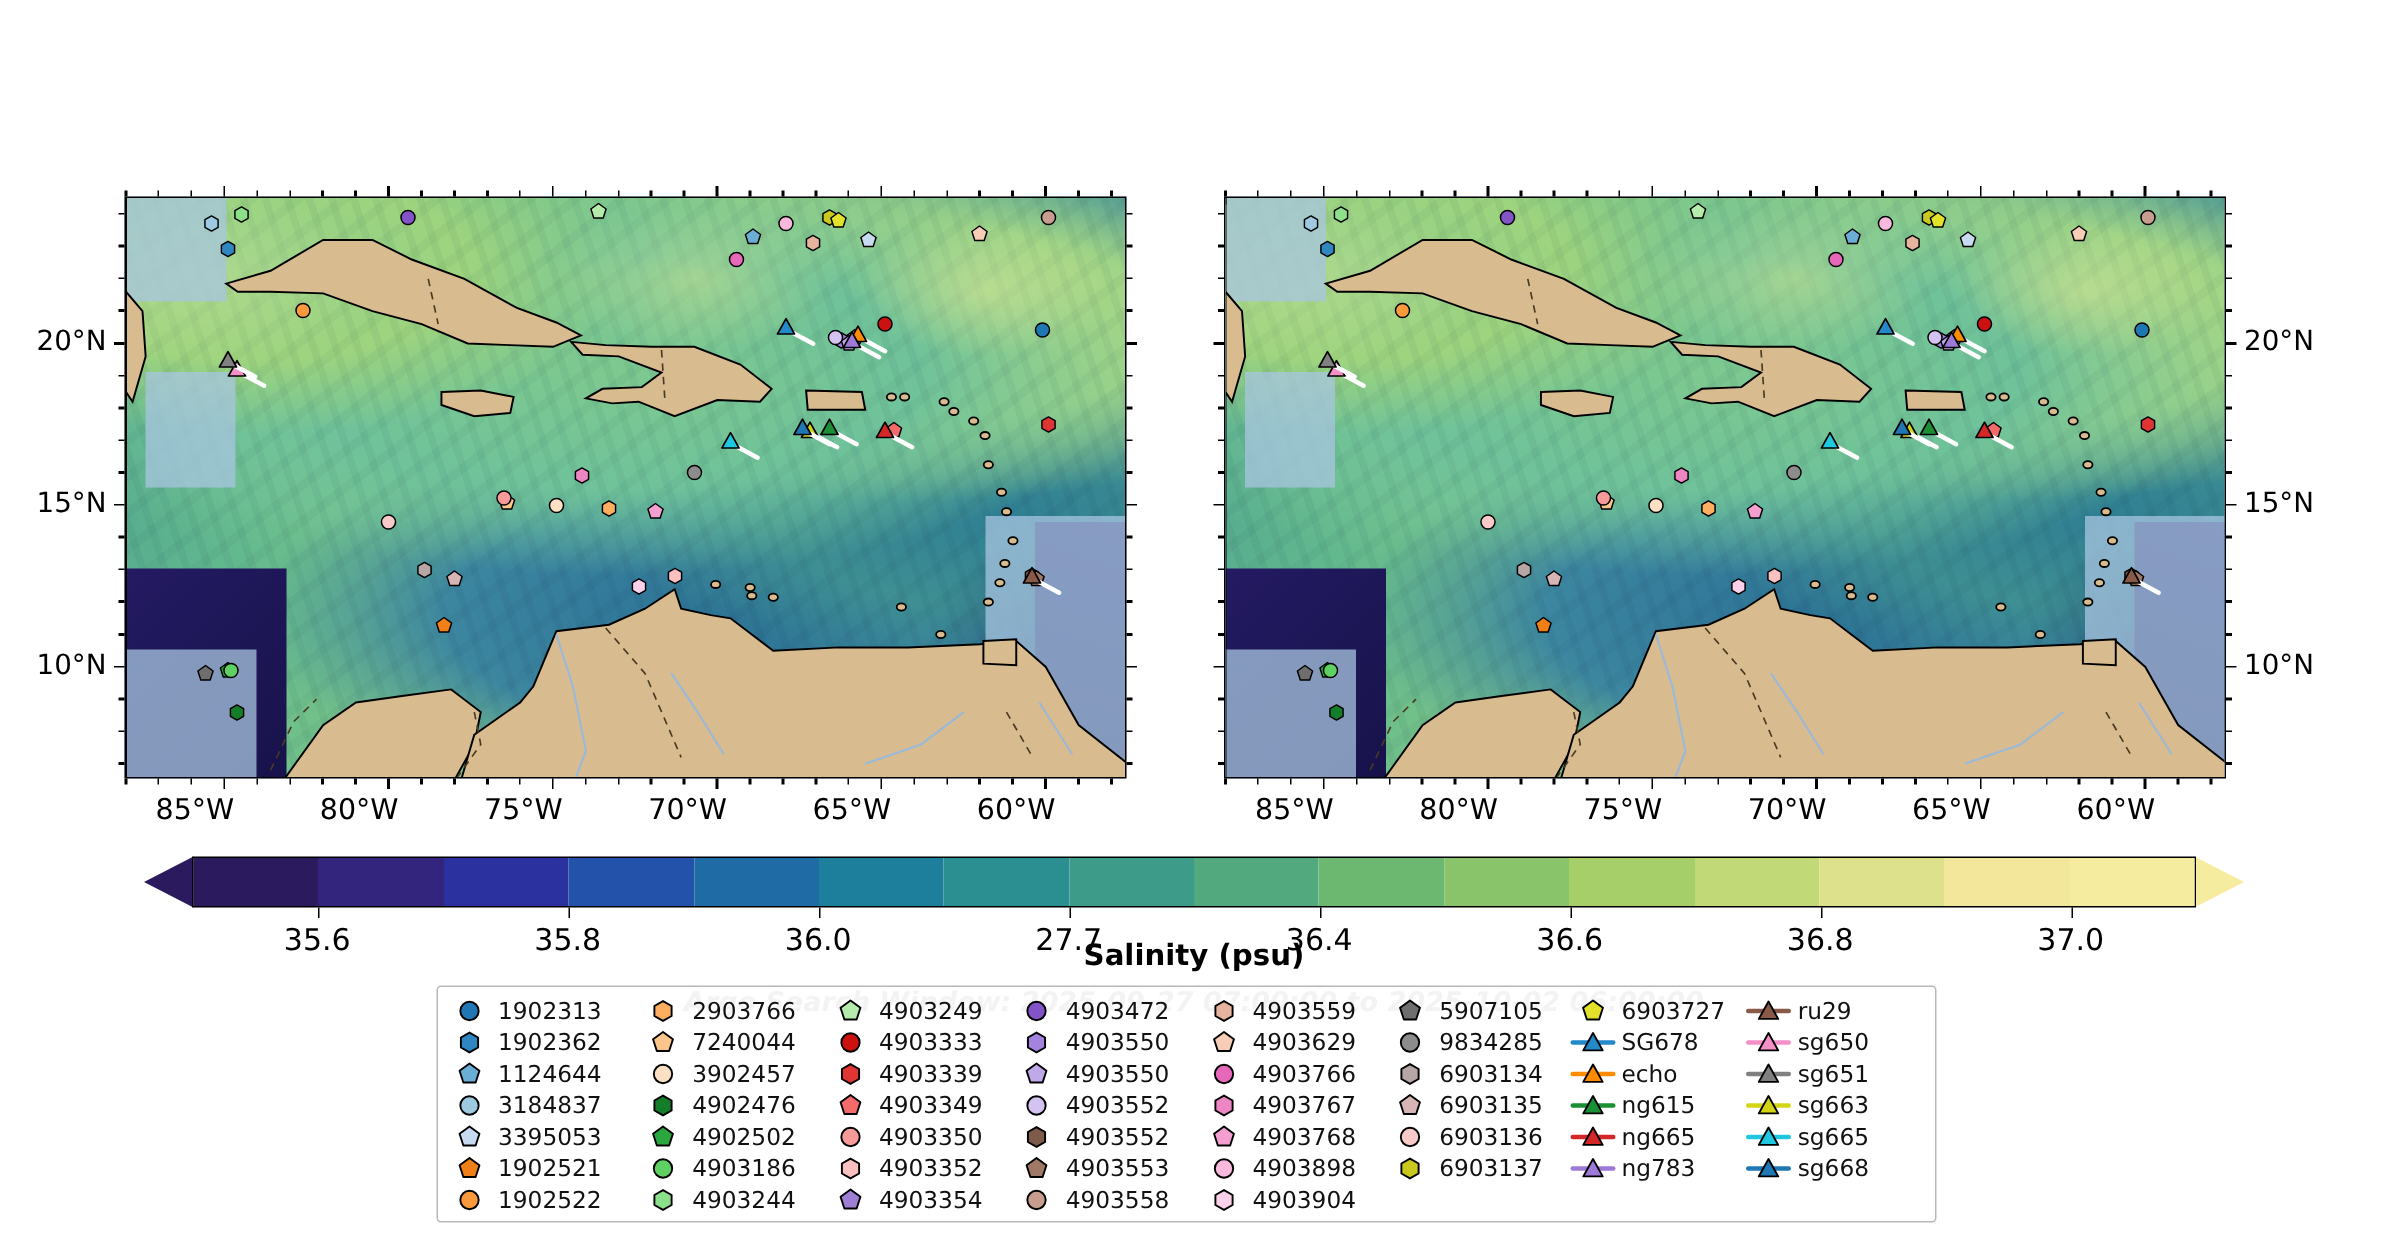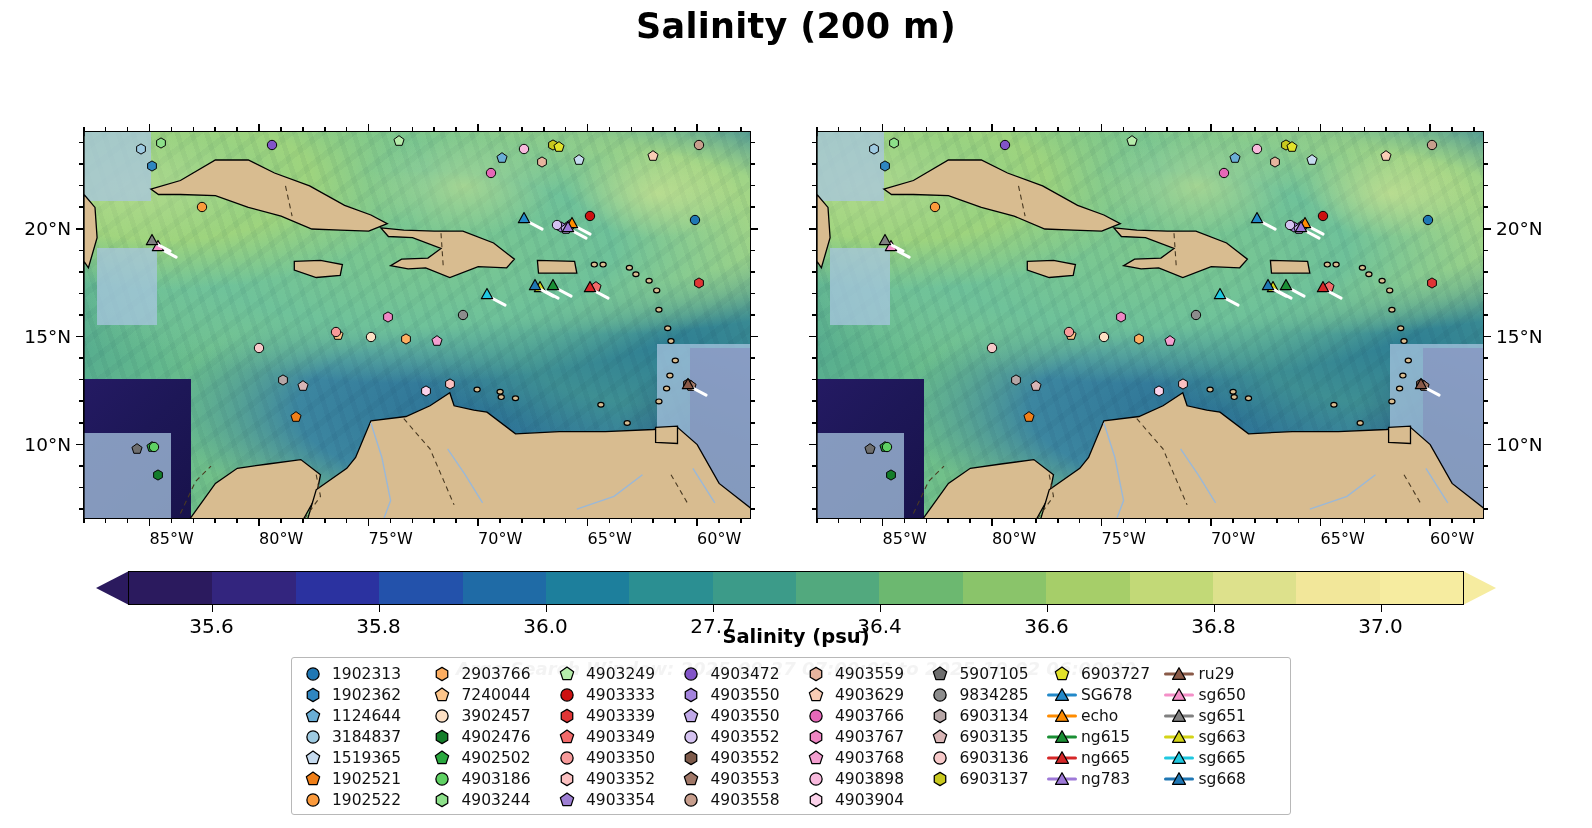--- a/index.html
+++ b/index.html
@@ -50,21 +50,21 @@
   .mk.big{width:15px;height:15px;}
   .mk svg{display:block;width:100%;height:100%;overflow:visible;}
   .trk{position:absolute;height:3px;background:#fff;transform-origin:0 50%;border-radius:2px;}
 
   
   .tick{position:absolute;background:#000;}
   .xtick{width:1.6px;height:7px;}
   .xtick.minor{height:4px;}
   .ytick{height:1.6px;width:7px;}
   .ytick.minor{width:4px;}
-  .xlab{position:absolute;font-size:16px;text-align:right;width:90px;transform:translateX(-45px);}
+  .xlab{position:absolute;font-size:19px;text-align:left;width:90px;transform:translateX(-45px);}
   .ylab{position:absolute;font-size:18.5px;white-space:nowrap;}
   .ylab.left{text-align:right;transform:translate(-100%,-50%);}
   .ylab.right{text-align:left;transform:translate(0,-50%);}
 
   
   #cbar-wrap{position:absolute;left:96px;top:571px;width:1400px;height:34px;}
   #cbar-body{position:absolute;left:32px;top:0;width:1336px;height:34px;border:1.5px solid #000;box-sizing:border-box;display:flex;}
   #cbar-body div{flex:1 1 auto;height:100%;}
   .cbar-tri{position:absolute;top:0;width:0;height:0;}
   #cb-tri-l{left:0;border-top:17px solid transparent;border-bottom:17px solid transparent;border-right:33px solid #2b1a5e;}
@@ -86,21 +86,20 @@
   .lg-ico{width:30px;height:18px;position:relative;flex:0 0 30px;}
   .lg-ico svg{position:absolute;left:50%;top:50%;transform:translate(-50%,-50%);overflow:visible;}
   .lg-txt{font-size:15.5px;padding-left:4px;white-space:nowrap;color:#111;}
   .lg-line{position:absolute;left:0;top:50%;width:30px;height:3px;transform:translateY(-50%);border-radius:2px;}
 </style>
 </head>
 <body>
 
 <div id="fig">
 
-  <div class="main-title">Salinity (200 m)</div>
 
 
   <div class="panel" id="panel-left">
       <div class="ocean oc1"></div>
       <div class="ocean oc2"></div>
       <div class="ocean oc3"></div>
       <div class="deep-sw"></div>
       <div class="deep-se"></div>
       <div class="shelf" style="left: 0%; top: 78%; width: 13%; height: 22%; opacity: 0.75;"></div>
       <div class="shelf" style="left: 0%; top: 0%; width: 10%; height: 18%; opacity: 0.75;"></div>
@@ -826,21 +825,21 @@
             </svg>
           </span>
           <span class="lg-txt">3184837</span>
         </div>
         <div class="lg-row">
           <span class="lg-ico">
             <svg width="17" height="17" viewBox="0 0 20 20">
               <polygon points="10.00,1.80 17.80,7.47 14.82,16.63 5.18,16.63 2.20,7.47" fill="#c6dbef" stroke="#000" stroke-width="1.5" stroke-linejoin="round"></polygon>
             </svg>
           </span>
-          <span class="lg-txt">1519365</span>
+          <span class="lg-txt">3395053</span>
         </div>
         <div class="lg-row">
           <span class="lg-ico">
             <svg width="17" height="17" viewBox="0 0 20 20">
               <polygon points="10.00,1.80 17.80,7.47 14.82,16.63 5.18,16.63 2.20,7.47" fill="#f07f18" stroke="#000" stroke-width="1.5" stroke-linejoin="round"></polygon>
             </svg>
           </span>
           <span class="lg-txt">1902521</span>
         </div>
         <div class="lg-row">

